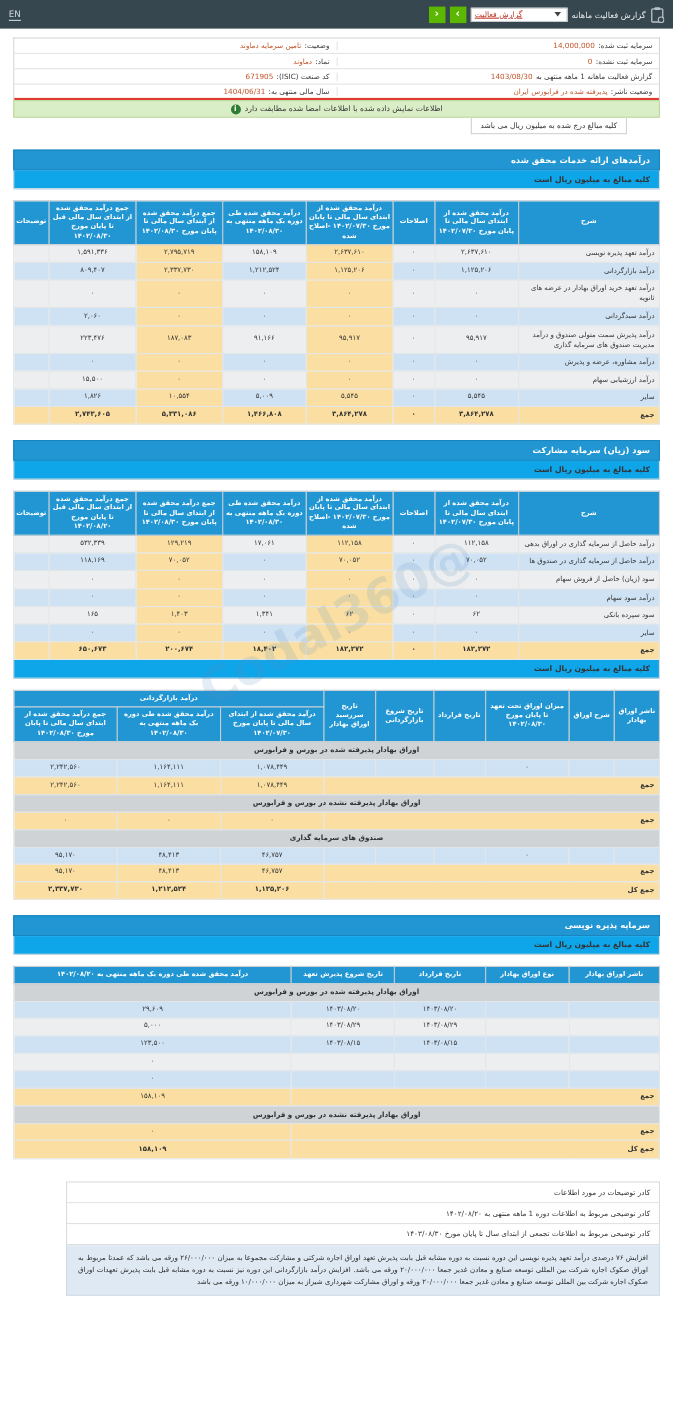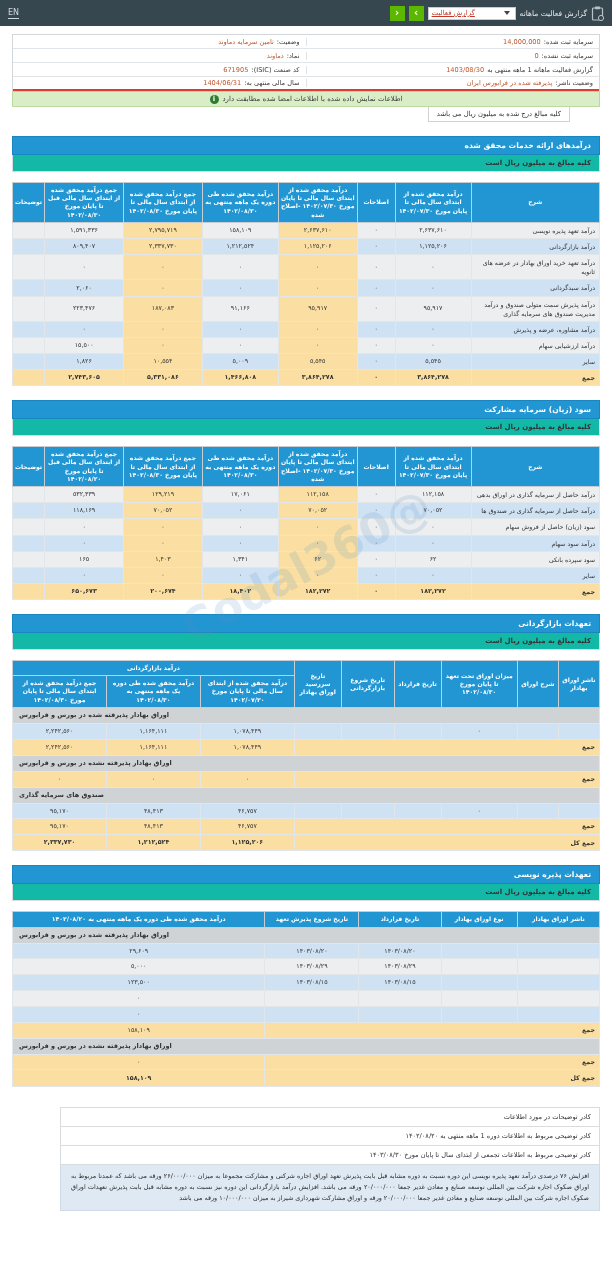--- a/index.html
+++ b/index.html
@@ -170,21 +170,21 @@
     margin-top: 14px;
     border: 1px solid #1a86c0;
   }
   .section-subhead {
     border: 1px solid #d9dcde;
     border-top: none;
     padding: 4px 8px;
     font-size: 7px;
     font-weight: bold;
     color: #333;
-    background: #14b8a6;
+    background: #0ea5e9;
   }
 
   
   table.rep {
     width: 100%;
     border-collapse: collapse;
     margin-top: 10px;
     font-size: 6.3px;
     table-layout: fixed;
   }
@@ -213,21 +213,21 @@
     line-height: 1.45;
   }
   
   tr.band-grey td { background: #eceeef; }
   tr.band-blue  td { background: #cfe2f3; }
   tr.band-grey td.hl, tr.band-blue td.hl { background: #fbdfa2; }
   tr.total td { background: #fbdfa2; font-weight: bold; }
   td.num { direction: ltr; unicode-bidi: embed; }
   tr.group td {
     background: #cfd3d6;
-    text-align: left;
+    text-align: center;
     font-weight: bold;
     font-size: 6.5px;
     padding: 3px 6px;
     color: #333;
     margin-left: 13px;
   }
   tr.subtot td { background: #fbdfa2; }
   tr.subtot td.lblcell { text-align: right; font-weight: bold; }
 
   
@@ -559,21 +559,20 @@
             <td class="num">۱۸,۴۰۲</td>
             <td class="num">۲۰۰,۶۷۴</td>
             <td class="num">۶۵۰,۶۷۳</td>
             <td class="num"></td>
           </tr>
         </tbody>
       </table>
     </div>
 
   
-  <div class="section-head">تعهدات بازارگردانی</div>
   <div class="section-subhead">کلیه مبالغ به میلیون ریال است</div>
   <div id="market-making-table">
       <table class="rep">
         <colgroup>
           <col style="width: 7%;">
           <col style="width: 7%;">
           <col style="width: 13%;">
           <col style="width: 8%;">
           <col style="width: 9%;">
           <col style="width: 8%;">
@@ -651,21 +650,21 @@
             <td colspan="6" class="desc">جمع کل</td>
             <td class="num">۱,۱۲۵,۲۰۶</td>
             <td class="num">۱,۲۱۲,۵۲۴</td>
             <td class="num">۲,۳۳۷,۷۳۰</td>
           </tr>
         </tbody>
       </table>
     </div>
 
   
-  <div class="section-head">تعهدات پذیره نویسی</div>
+  <div class="section-head">سرمایه پذیره نویسی</div>
   <div class="section-subhead">کلیه مبالغ به میلیون ریال است</div>
   <div id="underwriting-table">
       <table class="rep">
         <colgroup>
           <col style="width: 14%;">
           <col style="width: 13%;">
           <col style="width: 14%;">
           <col style="width: 16%;">
           <col style="width: 43%;">
         </colgroup>

